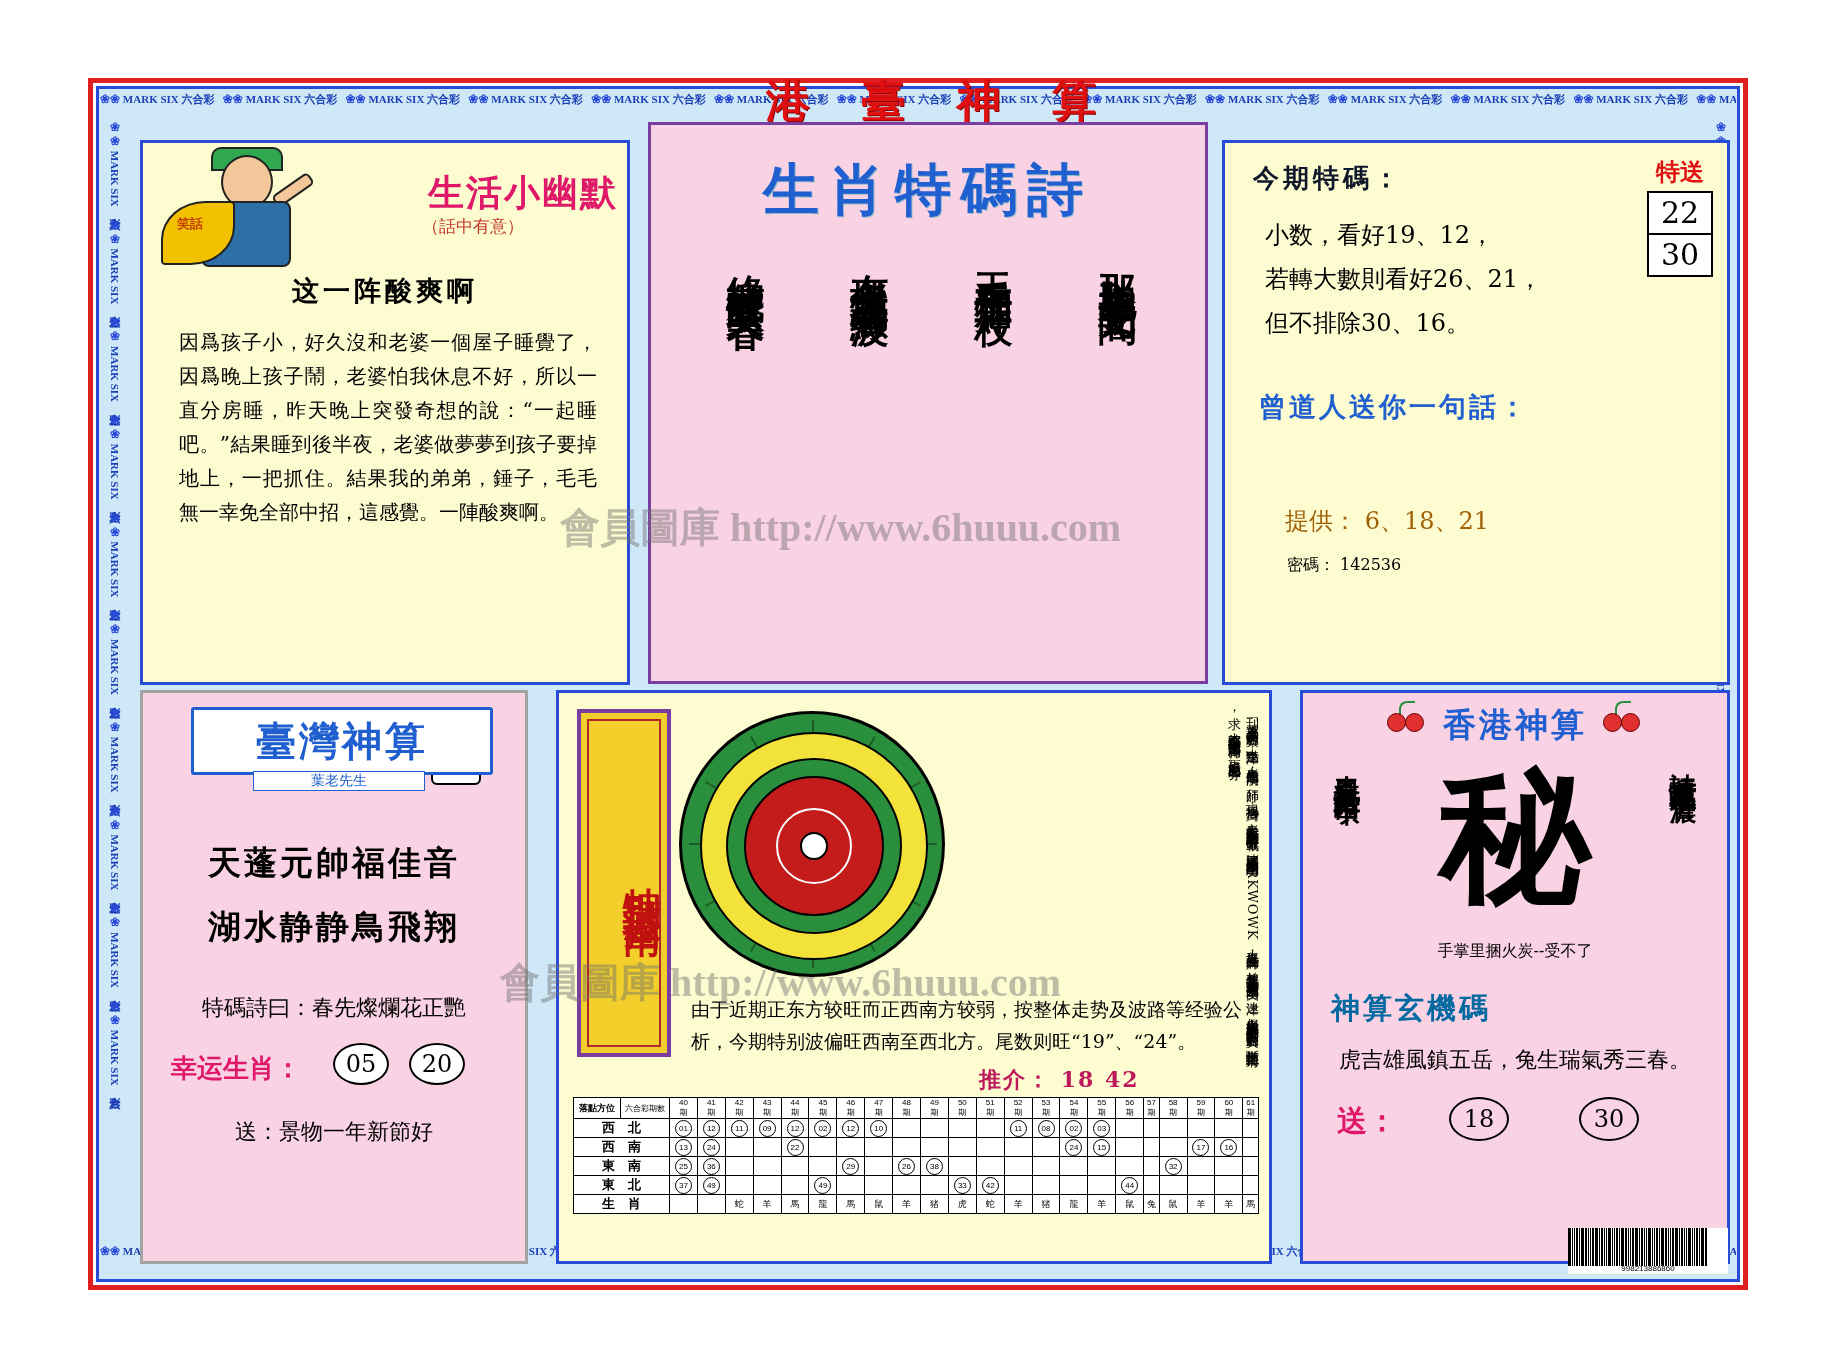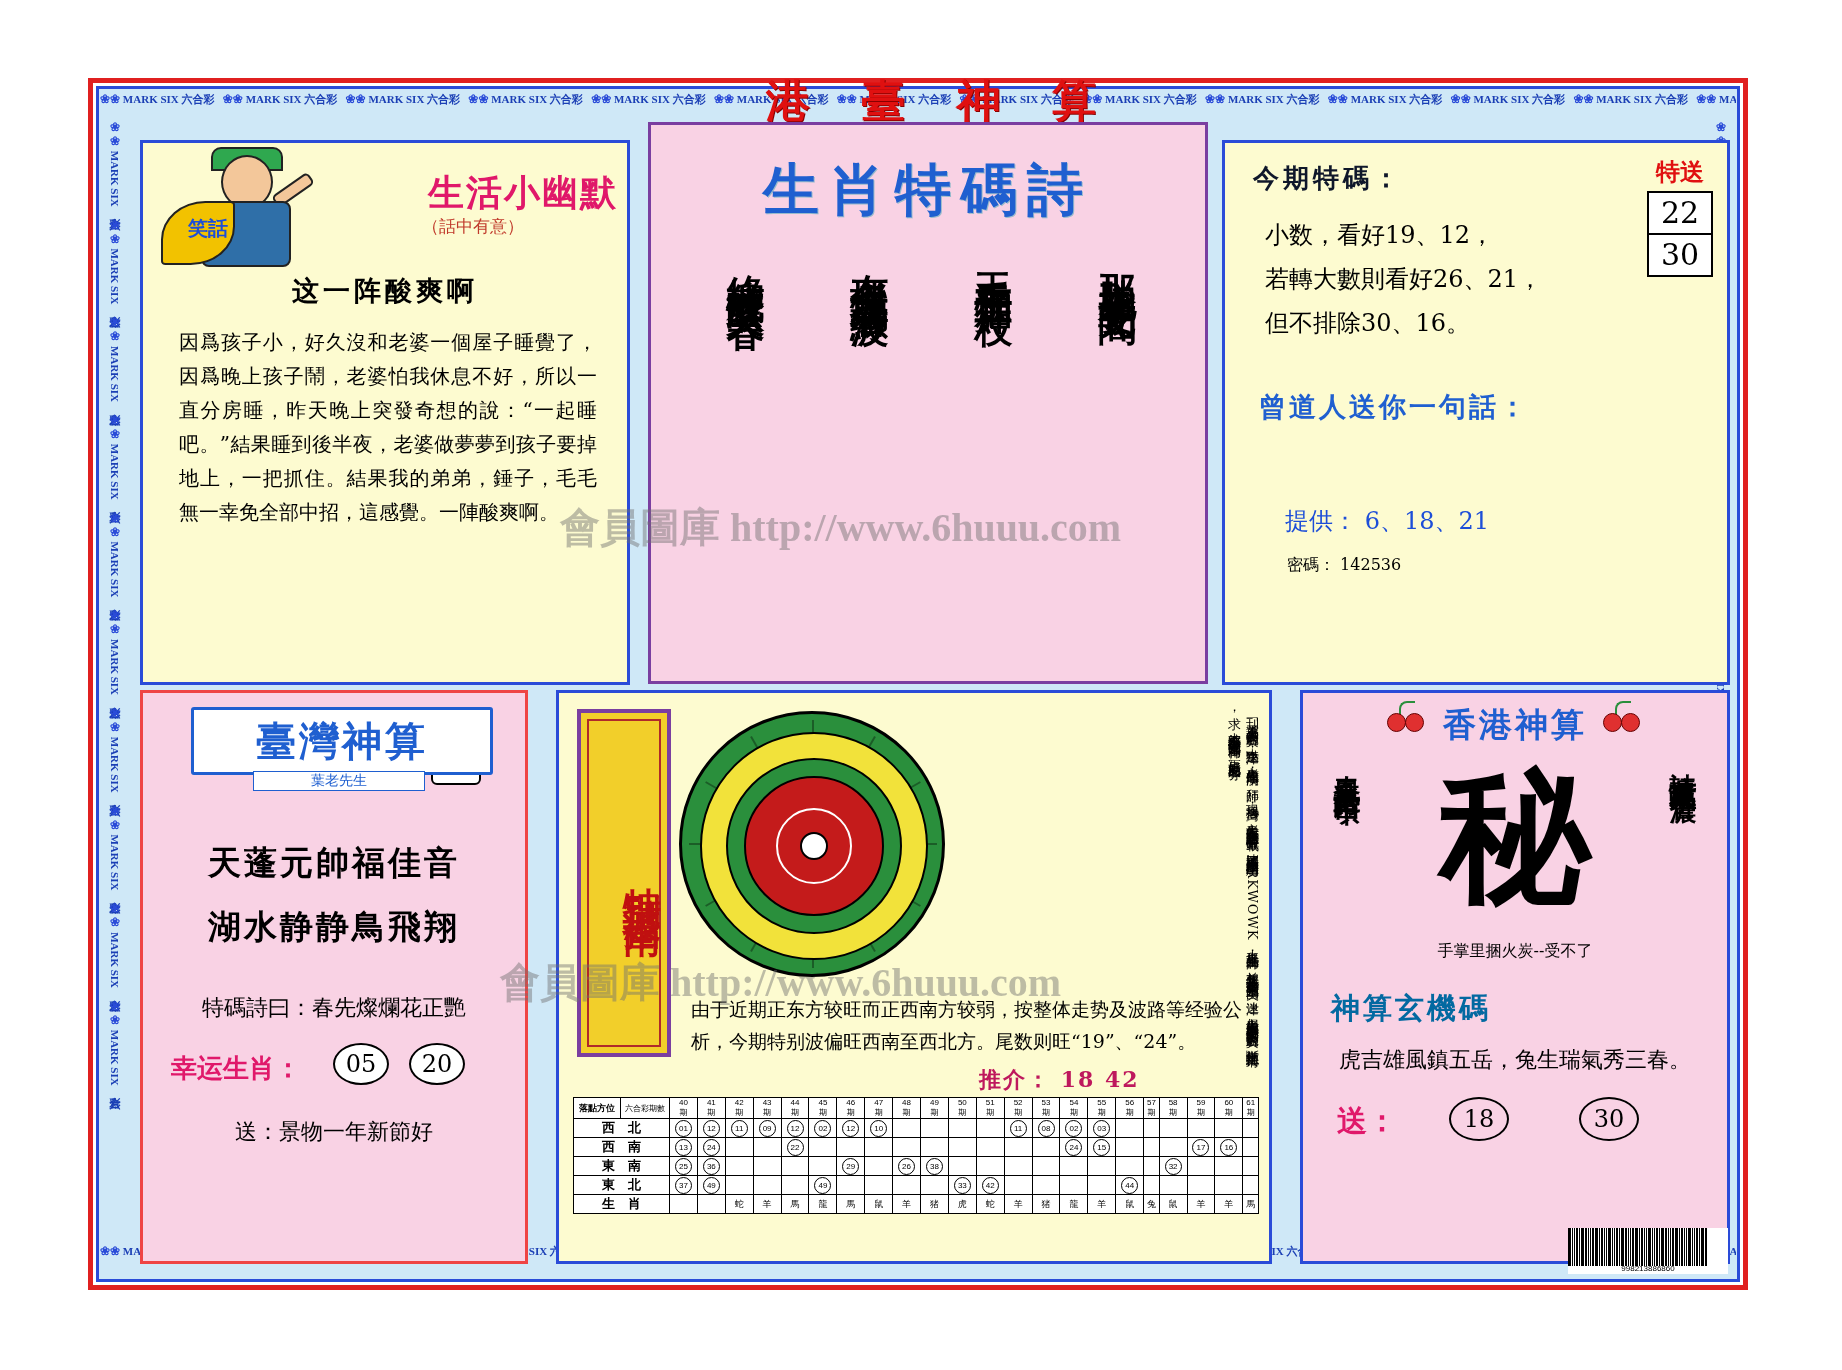--- a/index.html
+++ b/index.html
@@ -55,21 +55,21 @@
   .p-poem{
     left:648px;top:122px;width:560px;height:562px;
     background:#f9d2e4;border:3px solid #7a3ea0;
   }
   .p-today{
     left:1222px;top:140px;width:508px;height:545px;
     background:#fdfbd0;border:3px solid #2a4bd8;
   }
   .p-taiwan{
     left:140px;top:690px;width:388px;height:574px;
-    background:#f9d2e4;border:3px solid #ef4444;
+    background:#f9d2e4;border:3px solid #a3a3a3;
   }
   .p-center{
     left:556px;top:690px;width:716px;height:574px;
     background:#fdfbd0;border:3px solid #2a4bd8;
   }
   .p-hk{
     left:1300px;top:690px;width:430px;height:574px;
     background:#f9d2e4;border:3px solid #2a4bd8;
   }
 
@@ -99,21 +99,21 @@
   }
   .humor-body{
     position:absolute;left:40px;top:48px;width:86px;height:62px;border-radius:8px;
     background:#2f6fa8;border:2px solid #222;
   }
   .humor-fan{
     position:absolute;left:0px;top:48px;width:70px;height:60px;
     background:#f2c200;border:2px solid #222;border-radius:60% 6% 60% 6%;
   }
   .humor-fan-ch{
-    position:absolute;left:27px;top:62px;font-size:20px;color:#1d4ed8;font-weight:bold;
+    position:absolute;left:16px;top:62px;font-size:13px;color:#c2410c;font-weight:bold;
   }
   .humor-arm{
     position:absolute;left:110px;top:30px;width:40px;height:10px;background:#f3c79a;
     border:2px solid #222;transform:rotate(-35deg);border-radius:5px;
   }
   .humor-headline{
     position:absolute;left:0;top:130px;width:100%;text-align:center;
     font-size:27px;font-weight:bold;color:#000;font-family:"DejaVu Serif", serif;
     letter-spacing:4px;
   }
@@ -167,21 +167,21 @@
   .today-sub{
     position:absolute;left:34px;top:246px;font-size:27px;font-weight:bold;color:#1f5fd0;
     letter-spacing:3px;font-family:"DejaVu Serif", serif;
   }
   .today-phrase{
     position:absolute;left:0;top:292px;width:100%;text-align:center;
     font-size:40px;font-weight:bold;color:#000;letter-spacing:6px;
     font-family:"DejaVu Serif", serif;
   }
   .today-provide{
-    position:absolute;left:60px;top:362px;font-size:24px;color:#1d4ed8;
+    position:absolute;left:60px;top:362px;font-size:24px;color:#a16207;
     font-family:"DejaVu Serif", serif;
   }
   .today-code{
     position:absolute;left:62px;top:412px;font-size:16px;color:#000;
     font-family:"DejaVu Serif", serif;
   }
 
   
   .tw-banner{
     position:absolute;left:48px;top:14px;width:296px;height:62px;

